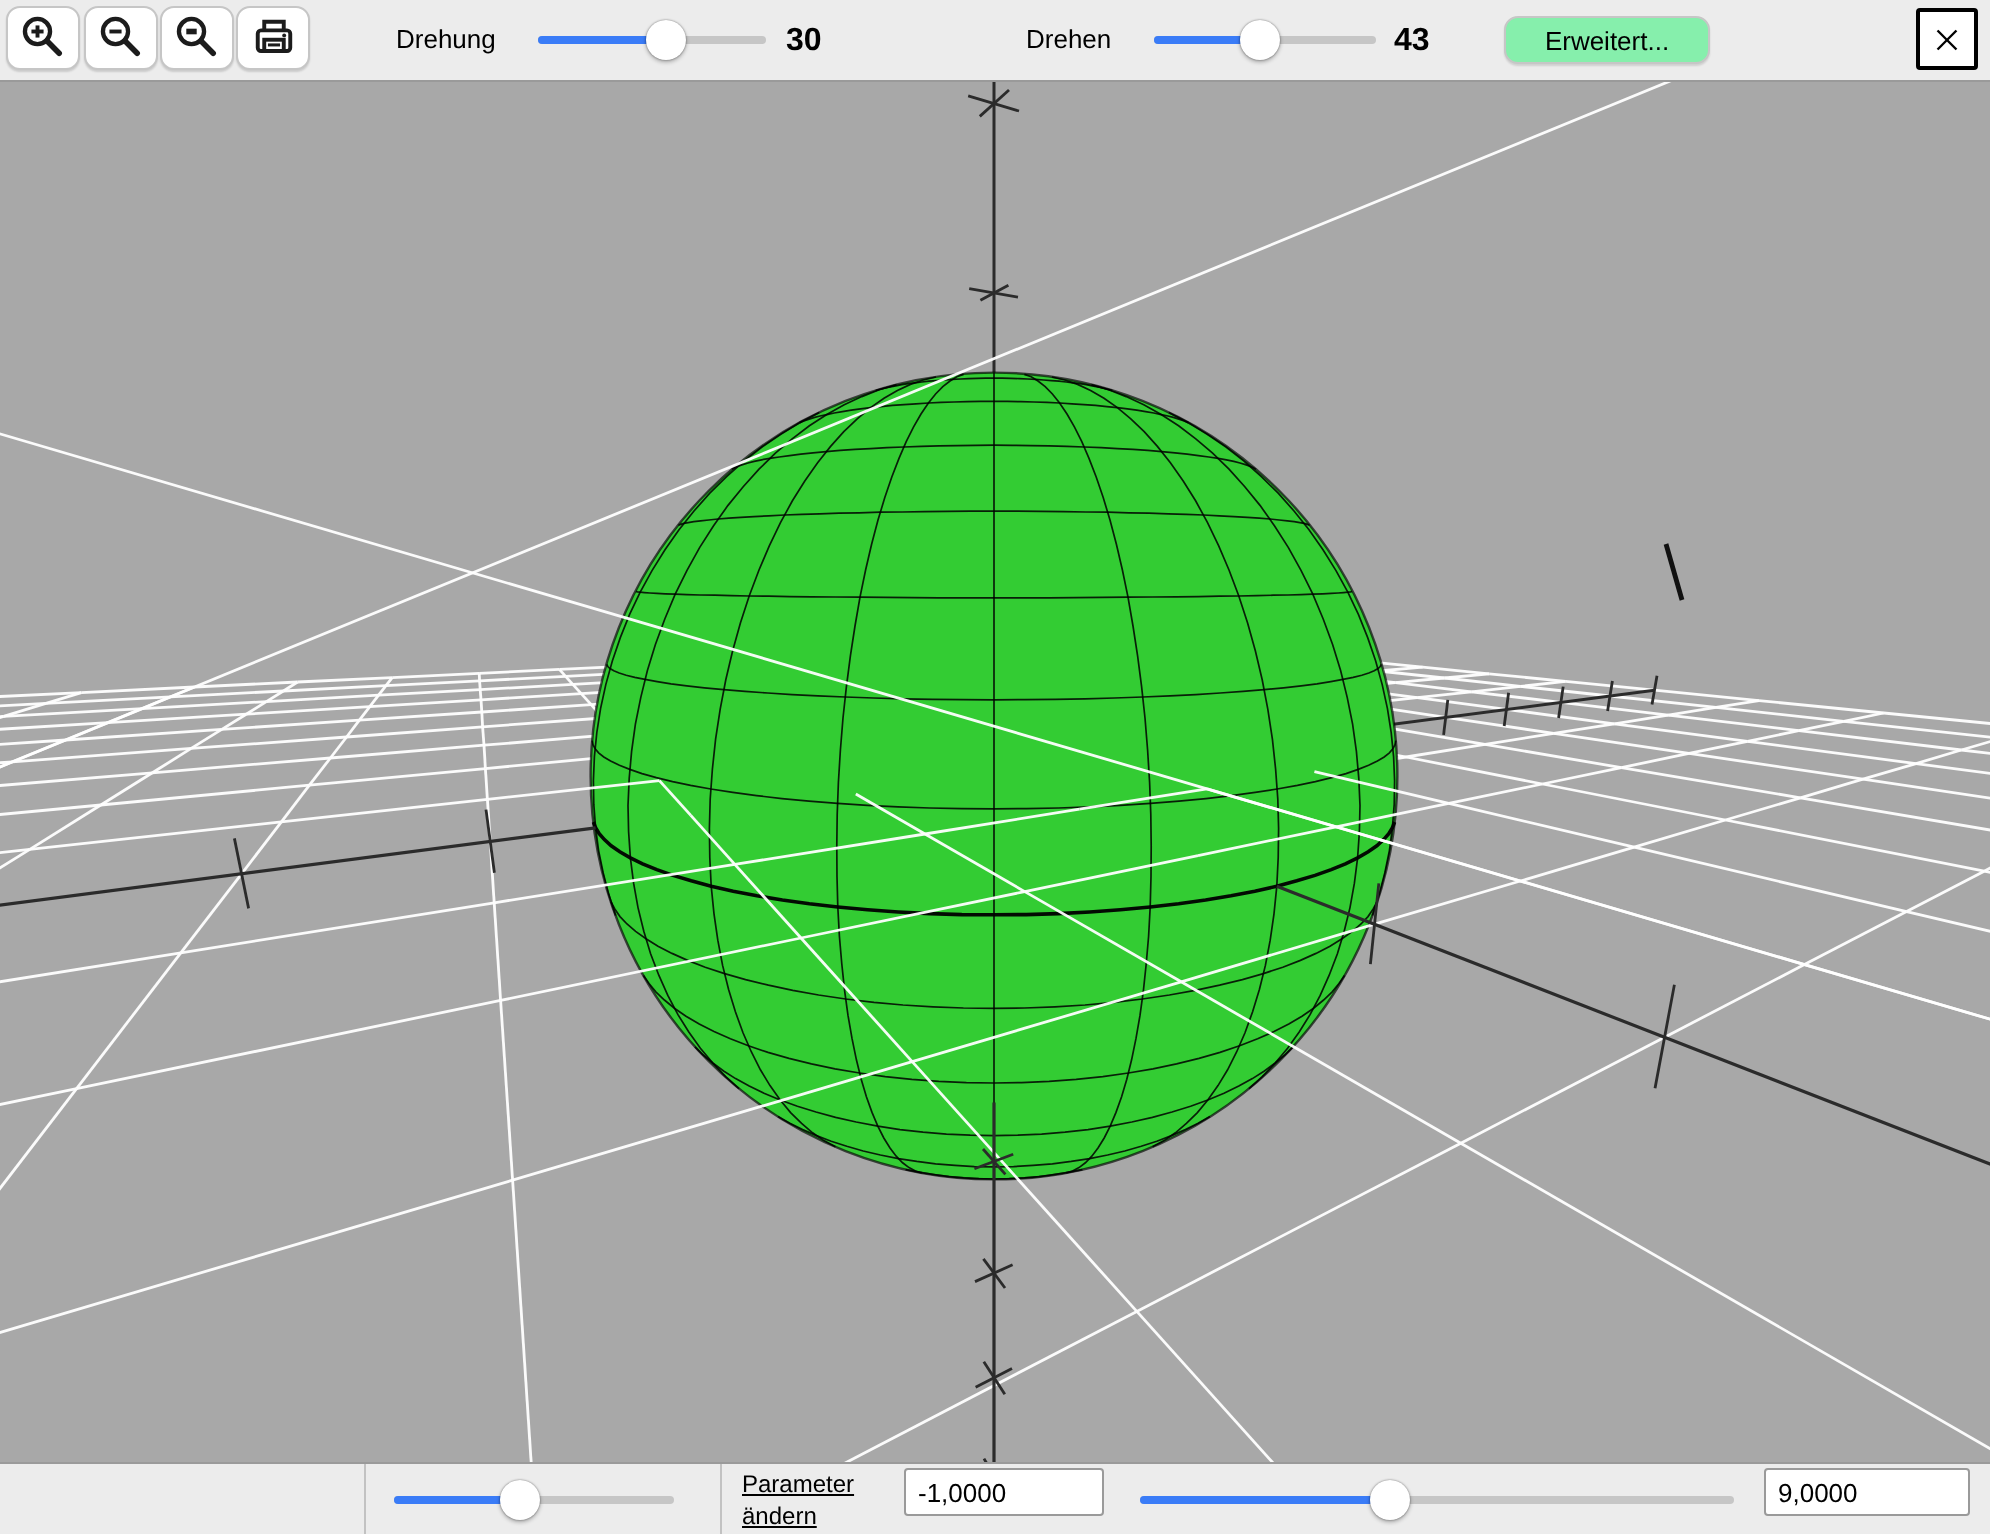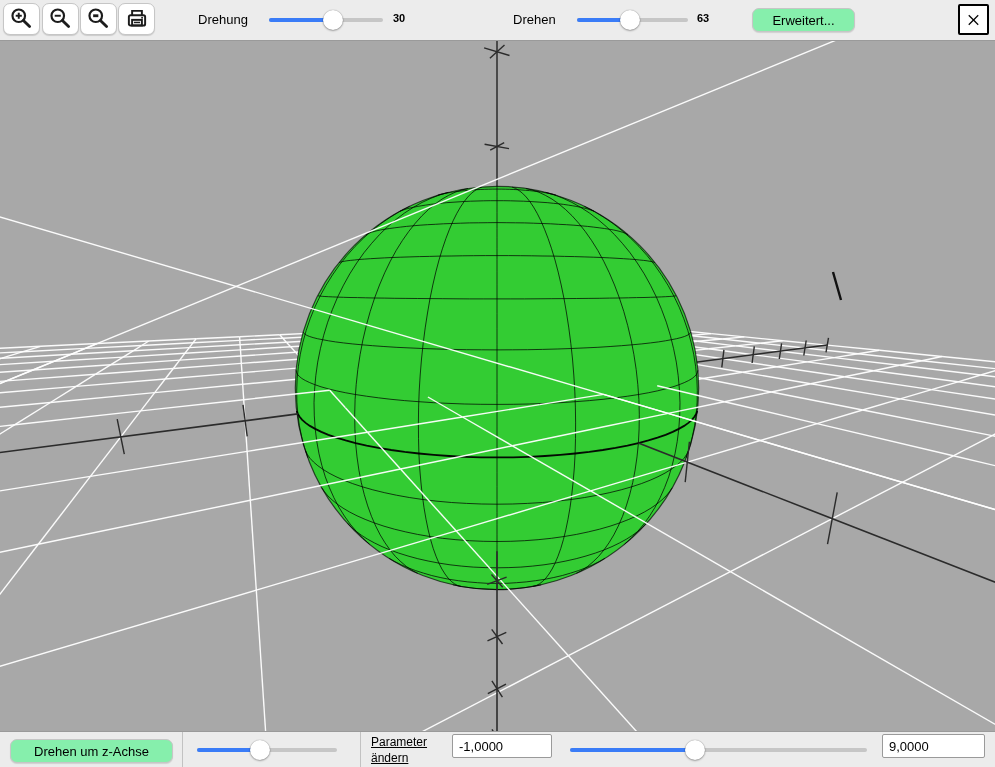--- a/index.html
+++ b/index.html
@@ -4,21 +4,21 @@
 <style>
   html,body{margin:0;padding:0;background:#ececec;width:995px;height:767px;overflow:hidden;
     font-family:"Liberation Sans", sans-serif;-webkit-font-smoothing:antialiased;}
   #app{position:relative;width:820px;height:767px;}
 
   
   #toolbar{position:absolute;left:0;top:0;width:995px;height:40px;background:#ececec;border-bottom:1px solid #9a9a9a;z-index:5;}
   .tb-btn{position:absolute;top:3px;width:37px;height:32px;background:#fff;border:1px solid #c6c6c6;border-radius:7px;
     box-shadow:0 1px 1px rgba(0,0,0,.14);display:flex;align-items:center;justify-content:center;padding:0;cursor:default;}
   .lbl{position:absolute;font-size:13px;color:#000;white-space:nowrap;}
-  .val{position:absolute;font-size:11px;font-weight:700;color:#000;white-space:nowrap;}
+  .val{position:absolute;font-size:16px;font-weight:700;color:#000;white-space:nowrap;}
   .soft-btn{position:absolute;background:#86efac;border:1px solid #c6c6c6;border-radius:7px;box-shadow:0 1px 1px rgba(0,0,0,.12);
     font-size:13px;color:#000;display:flex;align-items:center;justify-content:center;white-space:nowrap;}
   .close-btn{position:absolute;left:958px;top:4px;width:31px;height:31px;background:#fff;border:2.5px solid #000;border-radius:2px;
     box-sizing:border-box;display:flex;align-items:center;justify-content:center;}
 
   
   .slider{position:absolute;height:20px;}
   .slider .track{position:absolute;left:0;right:0;top:8px;height:4px;border-radius:2px;background:#c6c6c6;}
   .slider .fill{height:100%;border-radius:2px;background:#3a7cf7;width:50%;}
   .slider .thumb{position:absolute;top:0;width:20px;height:20px;border-radius:50%;background:#fff;left:calc(50% - 10px);
@@ -86,21 +86,21 @@
     </div>
     <span class="val" style="left:393px;top:12px">30</span>
 
     <span class="lbl" style="left:513px;top:12px">Drehen</span>
     <div class="slider" style="left:577px;top:10px;width:111px">
       <div class="track">
           <div class="fill" style="width: 48%;"></div>
         </div>
       <div class="thumb" style="left: calc(48% - 10px);"></div>
     </div>
-    <span class="val" style="left:697px;top:12px">63</span>
+    <span class="val" style="left:697px;top:12px">43</span>
 
     <button class="soft-btn" style="left:752px;top:8px;width:103px;height:24px">Erweitert...</button>
 
     <button class="close-btn">
       <svg class="icon" width="20" height="20" viewBox="0 0 19 19" stroke="#000" stroke-width="1.5">
         <line x1="3.5" y1="3.5" x2="15.5" y2="15.5"></line>
         <line x1="15.5" y1="3.5" x2="3.5" y2="15.5"></line>
       </svg>
     </button>
   </div>
@@ -761,21 +761,20 @@
         <line x1="492.3" y1="777.0" x2="501.9" y2="796.9" stroke="#2b2b2b" stroke-width="1.4"></line>
         <line x1="488.6" y1="792.5" x2="505.2" y2="781.1" stroke="#2b2b2b" stroke-width="1.4"></line>
         <line x1="-1577.0" y1="660.4" x2="-1677.5" y2="583.2" stroke="#2b2b2b" stroke-width="1.4"></line>
         <line x1="492.4" y1="817.6" x2="501.7" y2="838.4" stroke="#2b2b2b" stroke-width="1.4"></line>
         <line x1="488.8" y1="833.9" x2="505.0" y2="821.9" stroke="#2b2b2b" stroke-width="1.4"></line>
       </g>
       <line x1="833" y1="231" x2="841" y2="259" stroke="#111" stroke-width="2.4"></line>
     </svg>
 
   <div id="bottombar">
-    <button class="soft-btn" style="left:10px;top:7px;width:163px;height:24px">Drehen um z-Achse</button>
 
     <div class="divider" style="left:182px"></div>
 
     <div class="slider" style="left:197px;top:8px;width:140px">
       <div class="track">
           <div class="fill" style="width: 45%;"></div>
         </div>
       <div class="thumb" style="left: calc(45% - 10px);"></div>
     </div>
 

